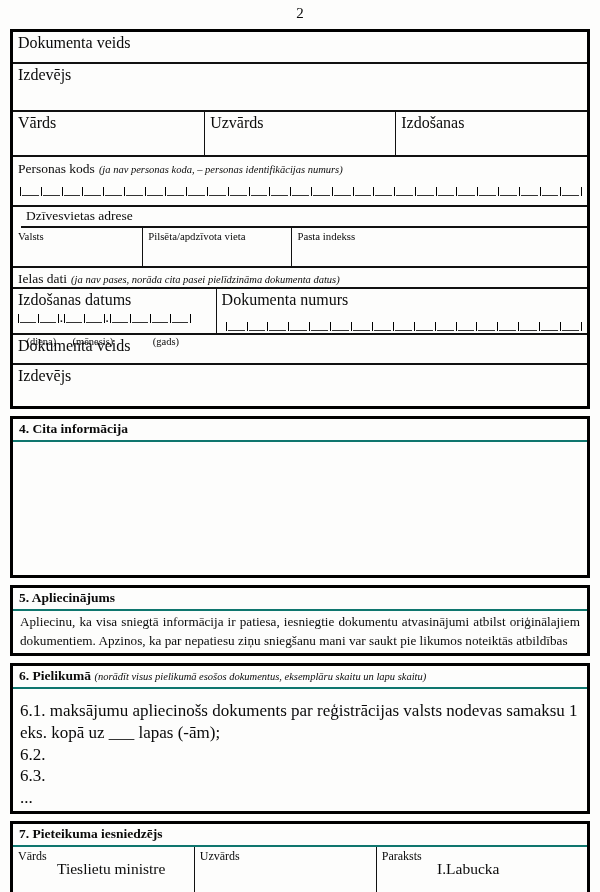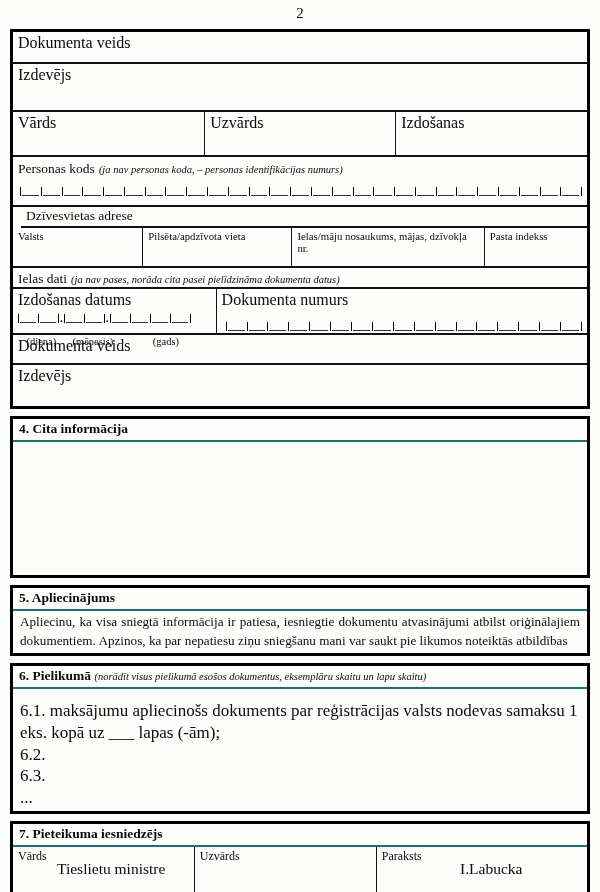--- a/index.html
+++ b/index.html
@@ -65,21 +65,21 @@
   .sec5-body{ padding:2px 7px 3px; font-size:13.2px; line-height:1.42; text-align:justify; }
   .sec6-body{ padding:11px 7px 3px; font-size:17px; line-height:1.27; }
   .sec7-cols{ height:57px; }
   .sec7-cols .cell{ width:31.5%; font-size:12px; }
   .sec7-cols .cell.c2{ width:31.7%; }
   .sec7-cols .cell.c3{ width:36.8%; }
 
   
   .footer{ position:absolute; left:0; top:860px; width:600px; height:24px; }
   .footer .f-left{ position:absolute; left:57px; font-size:15.5px; }
-  .footer .f-right{ position:absolute; left:460px; font-size:15.5px; }
+  .footer .f-right{ position:absolute; left:437px; font-size:15.5px; }
 </style>
 </head>
 <body>
 
 <div class="pagenum">2</div>
 
 <div class="form-box">
 
   <div class="row r1">
     <span class="lbl">Dokumenta veids</span>
@@ -141,23 +141,20 @@
   <div class="row r5">
     <span>Dzīvesvietas adrese</span>
   </div>
 
   <div class="row r6 cols">
     <div class="cell c-valsts">
       <span>Valsts</span>
     </div>
     <div class="cell bl c-pilseta">
       <span>Pilsēta/apdzīvota vieta</span>
-    </div>
-    <div class="cell bl c-ielas">
-      <span>Ielas/māju nosaukums, mājas, dzīvokļa nr.</span>
     </div>
     <div class="cell bl c-pasta">
       <span>Pasta indekss</span>
     </div>
   </div>
 
   <div class="row r7">
     <span class="biglbl">Ielas dati</span>
     <span class="note">(ja nav pases, norāda cita pasei pielīdzināma dokumenta datus)</span>
   </div>

